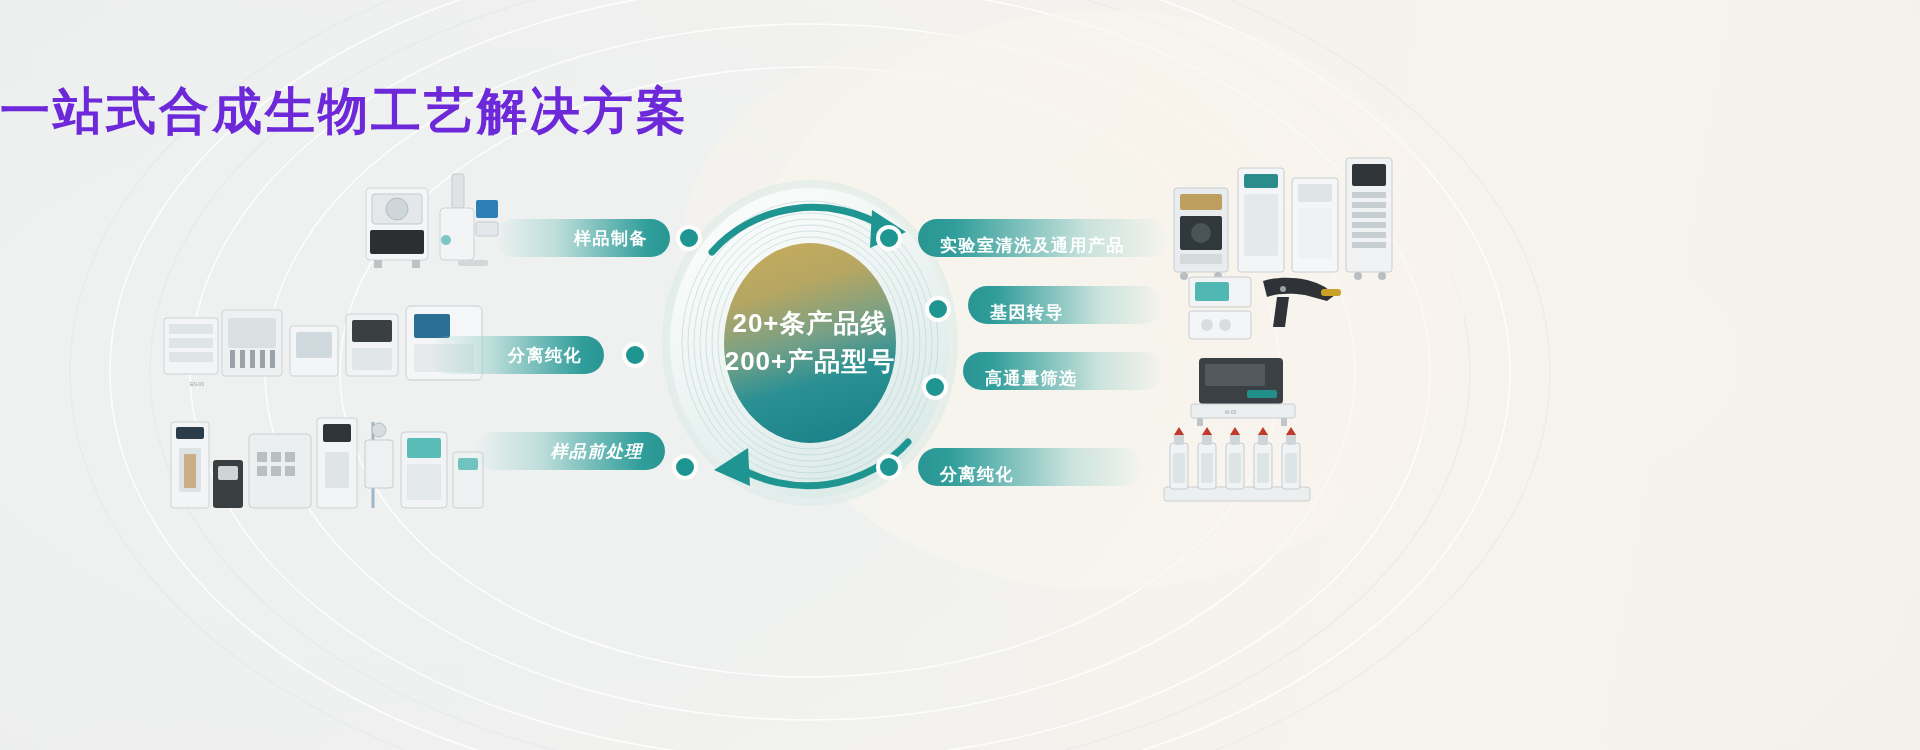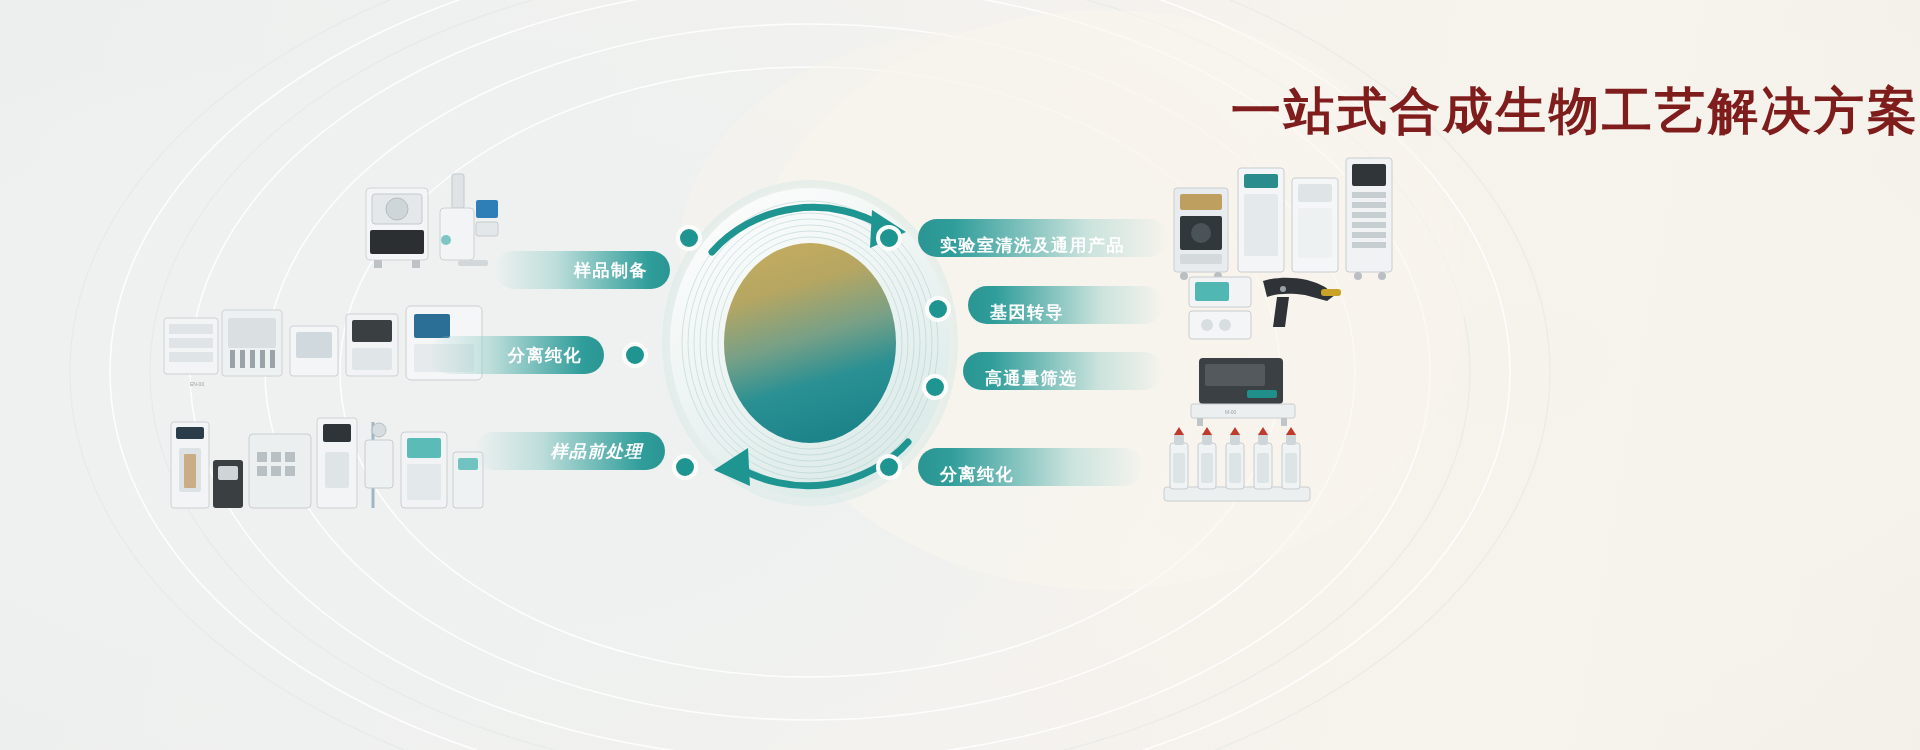--- a/index.html
+++ b/index.html
@@ -15,24 +15,24 @@
     position:absolute; inset:0;
     background:
       radial-gradient(ellipse 60% 85% at 22% 50%, #eef1f0 0%, #eef1f0 40%, rgba(238,241,240,0) 72%),
       radial-gradient(ellipse 55% 80% at 78% 48%, #f6f2ec 0%, rgba(246,242,236,0.7) 45%, rgba(246,242,236,0) 75%),
       linear-gradient(100deg, #eceeed 0%, #f1f1ef 30%, #f4f2ee 55%, #f7f3ed 78%, #f3efe9 100%);
   }
   .bg-arcs { position:absolute; inset:0; }
   
   #title {
     position:absolute; left:0; right:0; top:78px;
-    text-align:right;
+    text-align:left;
     font-size:50px; font-weight:bold;
     letter-spacing:3px;
-    color:#7f1d1d;
+    color:#6d28d9;
     z-index:30;
     white-space:nowrap;
   }
   
   #hub {
     position:absolute;
     left:660px; top:178px;
     width:300px; height:330px;
     z-index:12;
   }
@@ -138,20 +138,22 @@
         <ellipse cx="150" cy="165" rx="110" ry="124"></ellipse>
         <ellipse cx="150" cy="165" rx="104" ry="118"></ellipse>
         <ellipse cx="150" cy="165" rx="98" ry="112"></ellipse>
         <ellipse cx="150" cy="165" rx="92" ry="106"></ellipse>
       </g>
 
       <ellipse cx="150" cy="165" rx="86" ry="100" fill="url(#coreGrad)"></ellipse>
     </svg>
 
     <div id="hub-text">
+      <span class="l1">20+条产品线</span>
+      <span class="l2">200+产品型号</span>
     </div>
   </div>
 
   <svg style="position:absolute;left:640px;top:160px;width:340px;height:370px;z-index:18;" viewBox="0 0 340 370">
     <g>
       <path d="M 72 92 A 130 120 0 0 1 246 68" fill="none" stroke="#1f9592" stroke-width="7" stroke-linecap="round"></path>
       <path d="M 232 50 L 266 72 L 230 88 Z" fill="#1f9592"></path>
     </g>
     <g>
       <path d="M 268 282 A 130 120 0 0 1 96 306" fill="none" stroke="#1f9592" stroke-width="7" stroke-linecap="round"></path>
@@ -326,21 +328,21 @@
           <rect x="0" y="18" width="18" height="46" rx="3" fill="#f0f3f4" stroke="#c6cccf"></rect>
           <rect x="4" y="8" width="10" height="12" rx="2" fill="#cfd6d9"></rect>
           <path d="M9 2 L14 10 L4 10 Z" fill="#c0392b"></path>
           <rect x="3" y="28" width="12" height="30" rx="2" fill="#dde4e6"></rect>
         </g>
       </g>
     </svg>
   </div>
 
   <div id="pill-layer">
-      <div class="pill left" style="left: 495px; top: 219px; width: 175px; margin-top: 32px;">
+      <div class="pill left" style="left: 495px; top: 219px; width: 175px;">
         <span>样品制备</span>
       </div>
       <div class="dot" style="left: 676px; top: 225px;"></div>
       <div class="pill left" style="left: 429px; top: 336px; width: 175px;">
         <span>分离纯化</span>
       </div>
       <div class="dot" style="left: 622px; top: 342px;"></div>
       <div class="pill left" style="left: 475px; top: 432px; width: 190px; font-style: italic;">
         <span>样品前处理</span>
       </div>

